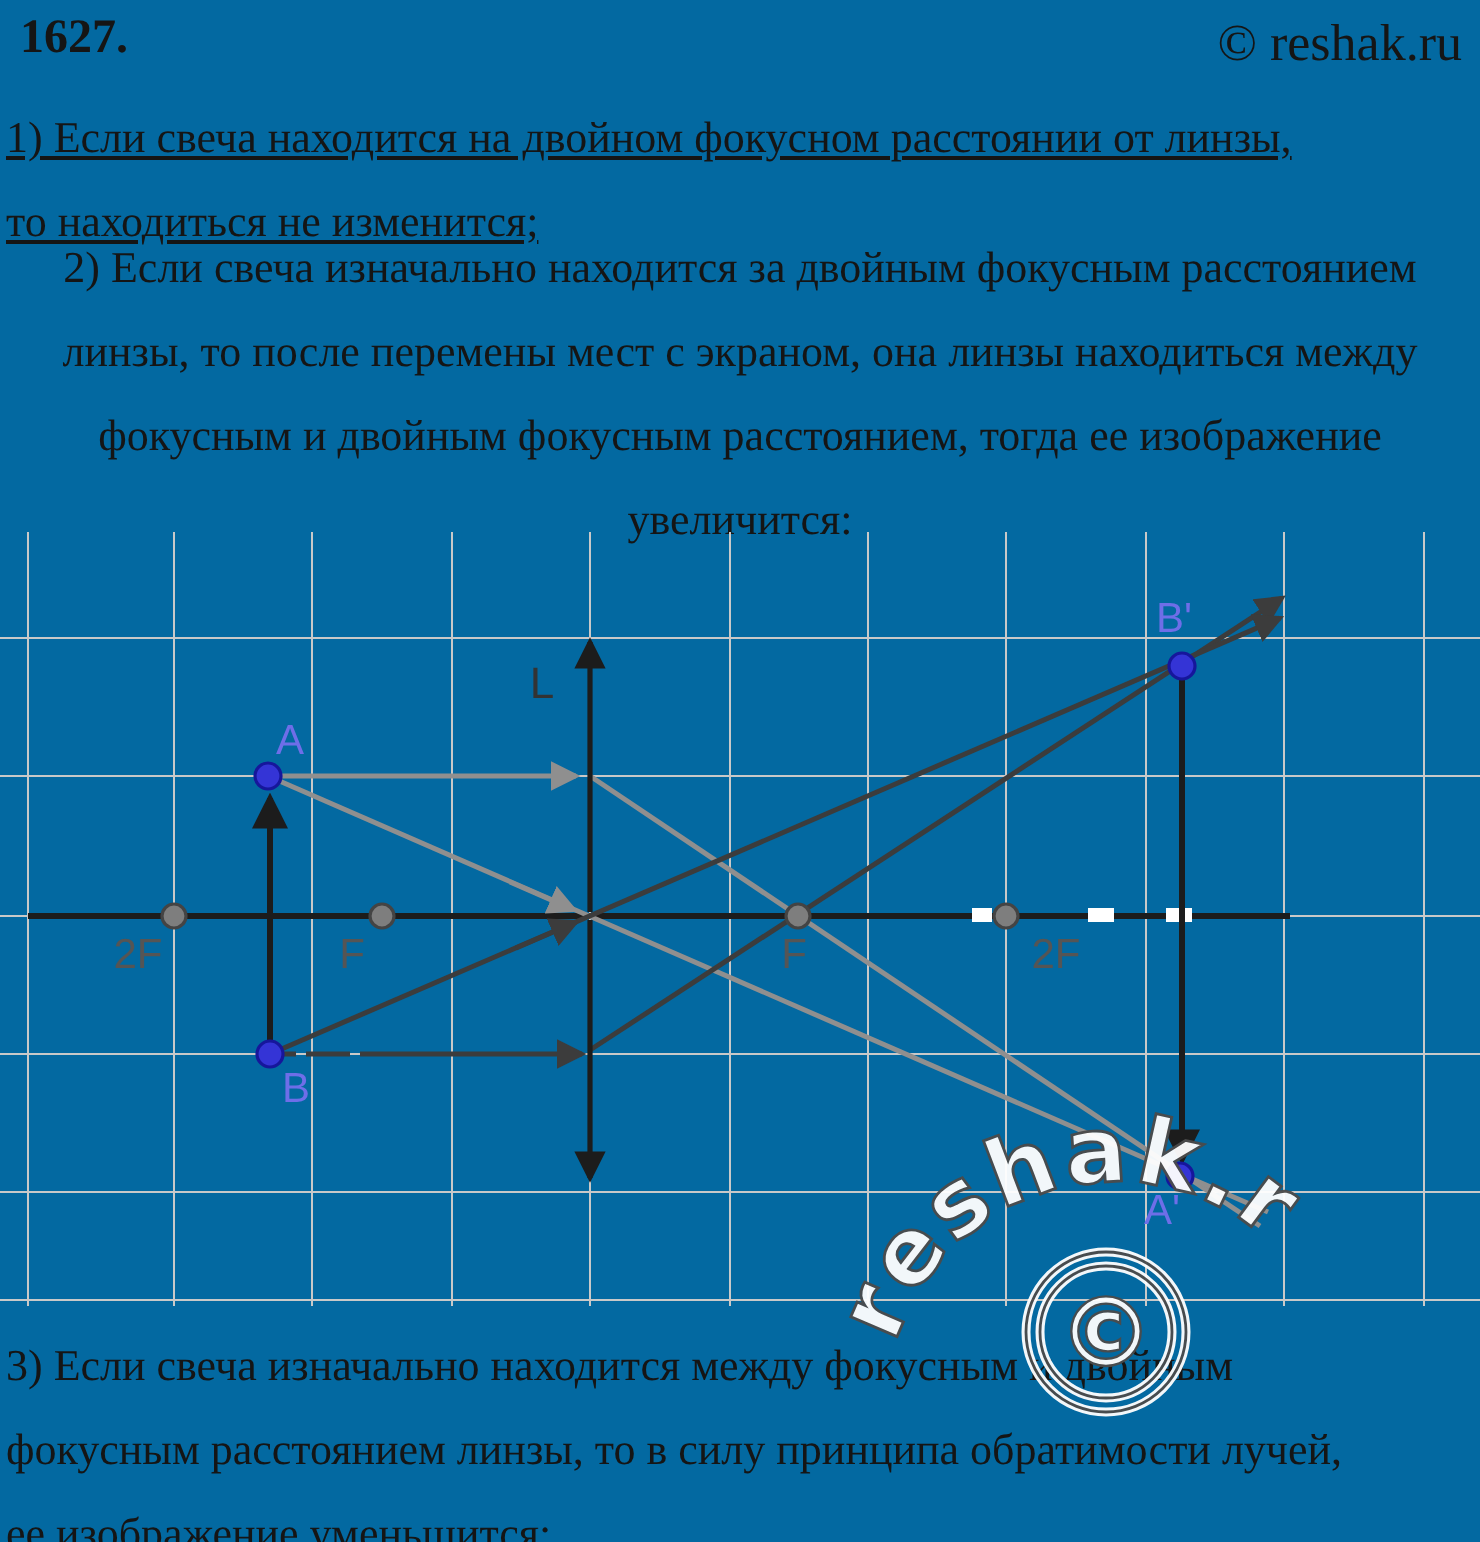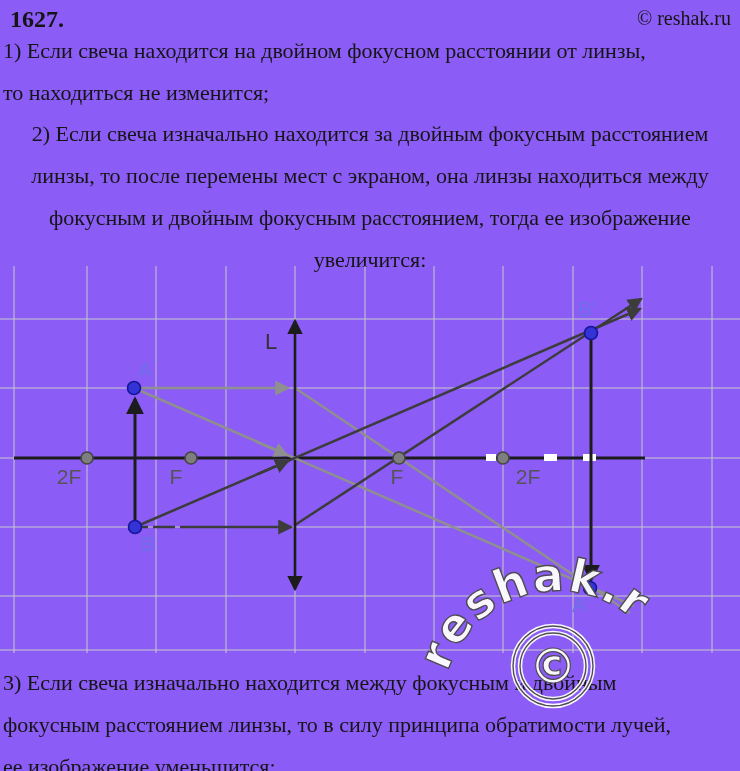--- a/index.html
+++ b/index.html
@@ -1,22 +1,22 @@
 <!DOCTYPE html>
 <html><head>
 <meta charset="utf-8">
 <style>
   html,body{margin:0;padding:0;background:#fff;}
-  .page{position:relative;width:740px;height:771px;background:#8b5cf6;overflow:hidden;
+  .page{position:relative;width:740px;height:771px;background:#0369a1;overflow:hidden;
         font-family:"Liberation Serif", serif;color:#151515;}
   .hdr-num{position:absolute;left:10px;top:6px;font-size:24px;font-weight:bold;}
-  .hdr-copy{position:absolute;right:9px;top:7px;font-size:20px;}
+  .hdr-copy{position:absolute;right:9px;top:7px;font-size:26px;}
   .para{position:absolute;left:3px;width:734px;font-size:22px;}
   .para .tline{line-height:42px;white-space:nowrap;}
-  #p1{top:30px;}
+  #p1{top:48px;text-decoration:underline;}
   #p2{top:113px;text-align:center;}
   #p3{top:662px;}
   svg.diagram{position:absolute;left:0;top:0;pointer-events:none;}
   .gridline{stroke:#c9c9c9;stroke-width:1;}
   .axis{stroke:#1c1c1c;stroke-width:3;}
   .blk{stroke:#1c1c1c;}
   .rayg{stroke:#8f8f8f;stroke-width:2.5;fill:none;}
   .rayd{stroke:#3c3c3c;stroke-width:2.5;fill:none;}
   .fdot{fill:#7e7e7e;stroke:#444444;stroke-width:1.6;}
   .bdot{fill:#3434d6;stroke:#16169b;stroke-width:1.6;}

